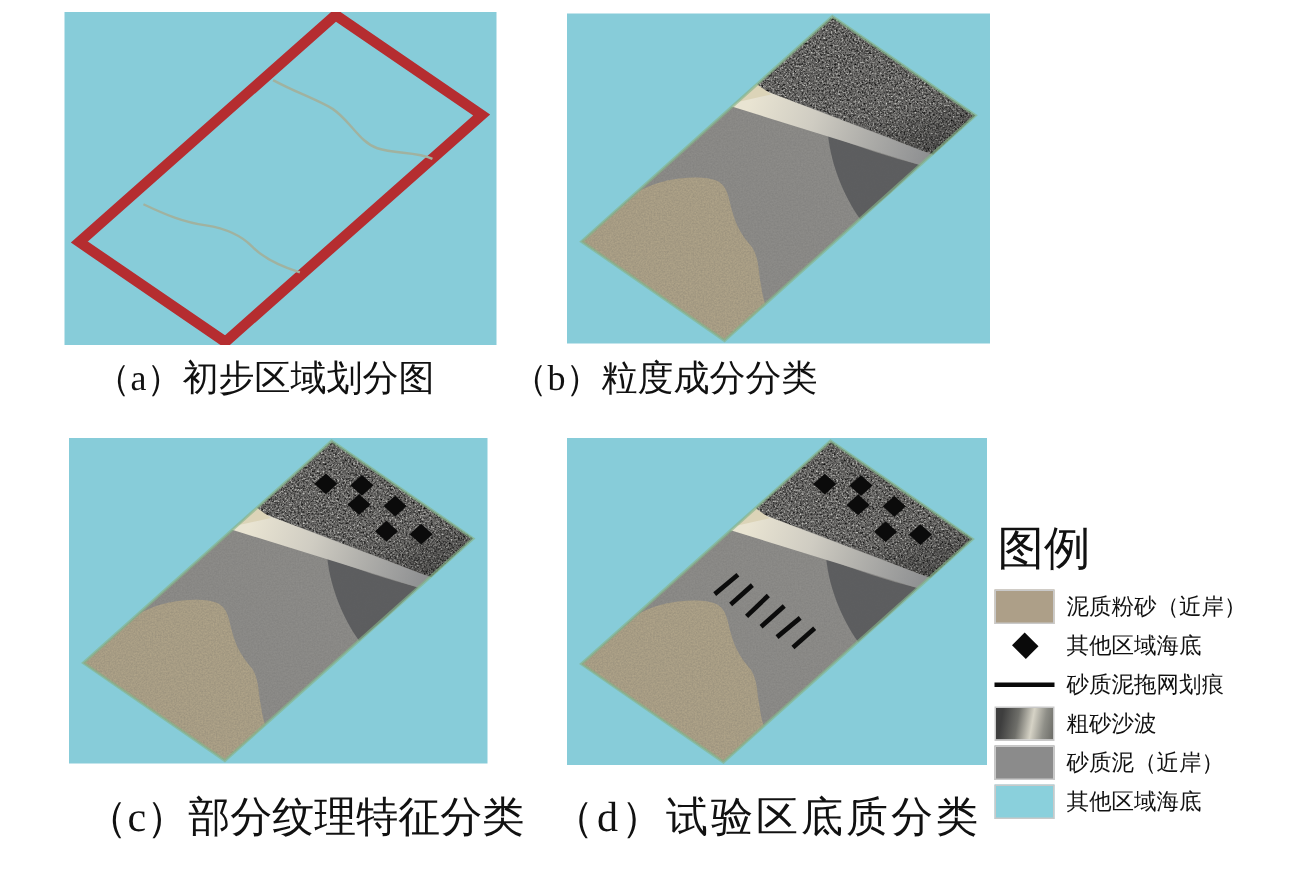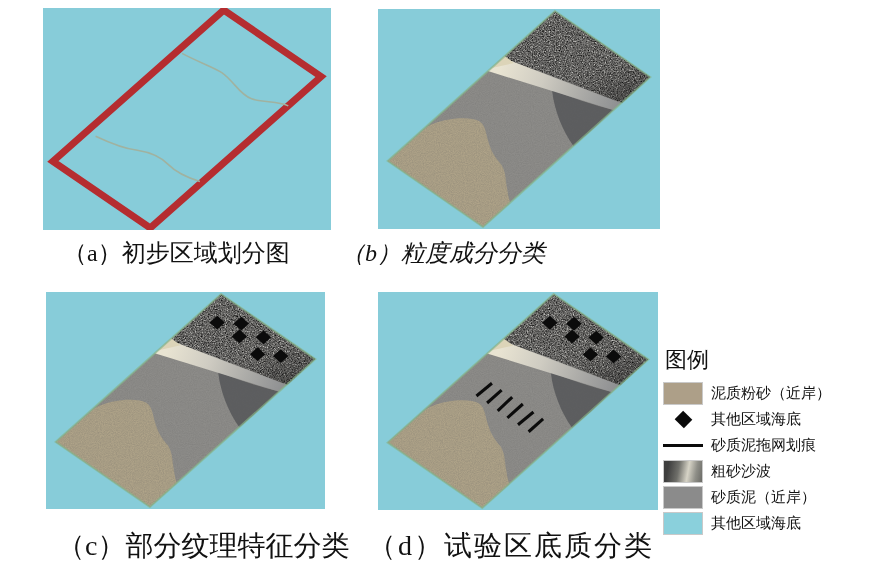--- a/index.html
+++ b/index.html
@@ -6,25 +6,25 @@
   #stage{position:relative;width:874px;height:584px;background:#ffffff;overflow:hidden;
          font-family:"Liberation Serif","DejaVu Serif",serif;color:var(--ink,#111);}
   .panel{position:absolute;background:var(--sea,#87ccd9);}
   .panel svg{display:block;width:100%;height:100%;}
   #panel-a{left:43px;top:8px;width:288px;height:222px;}
   #panel-b{left:378px;top:9px;width:282px;height:220px;}
   #panel-c{left:46px;top:292px;width:279px;height:217px;}
   #panel-d{left:378px;top:292px;width:280px;height:218px;}
   .caption{position:absolute;white-space:nowrap;line-height:1.15;color:var(--ink,#111);margin-left:24px;}
   #cap-a{left:39px;top:240px;font-size:24px;}
-  #cap-b{left:317px;top:240px;font-size:24px;font-style:italic;}
+  #cap-b{left:317px;top:240px;font-size:24px;}
   #cap-c{left:33px;top:530px;font-size:28px;}
   #cap-d{left:344px;top:530px;font-size:28px;letter-spacing:2px;}
   #legend{position:absolute;left:663px;top:347px;width:211px;}
-  .legend-title{font-size:22px;margin:0 0 9px 2px;line-height:1.2;}
+  .legend-title{font-size:31px;margin:0 0 9px 2px;line-height:1.2;}
   .legend-row{display:flex;align-items:center;height:23px;margin-bottom:3px;font-family:Liberation Serif, serif;}
   .swbox{width:40px;height:23px;flex:none;display:flex;align-items:center;justify-content:center;}
   .sw-fill{width:40px;height:23px;border:1px solid #c9c9c9;box-sizing:border-box;}
   .sw-tan{background:var(--tan-legend,#ad9f88);}
   .sw-gravel{background:var(--gravel-legend,#7c7c7c);}
   .sw-mud{background:var(--sandy-mud-legend,#8b8b8b);}
   .sw-sea{background:var(--sea-legend,#8ad0dc);}
   .sw-grad{background:linear-gradient(100deg,#3e3e3e 12%,#6f6f6a 38%,#d6d3c6 62%,#8f8f88 82%,#6b6b66 100%);}
   .sw-diamond{width:13px;height:13px;background:#0a0a0a;transform:rotate(45deg) scaleY(0.92);}
   .sw-line{width:42px;height:3px;background:#0a0a0a;}

